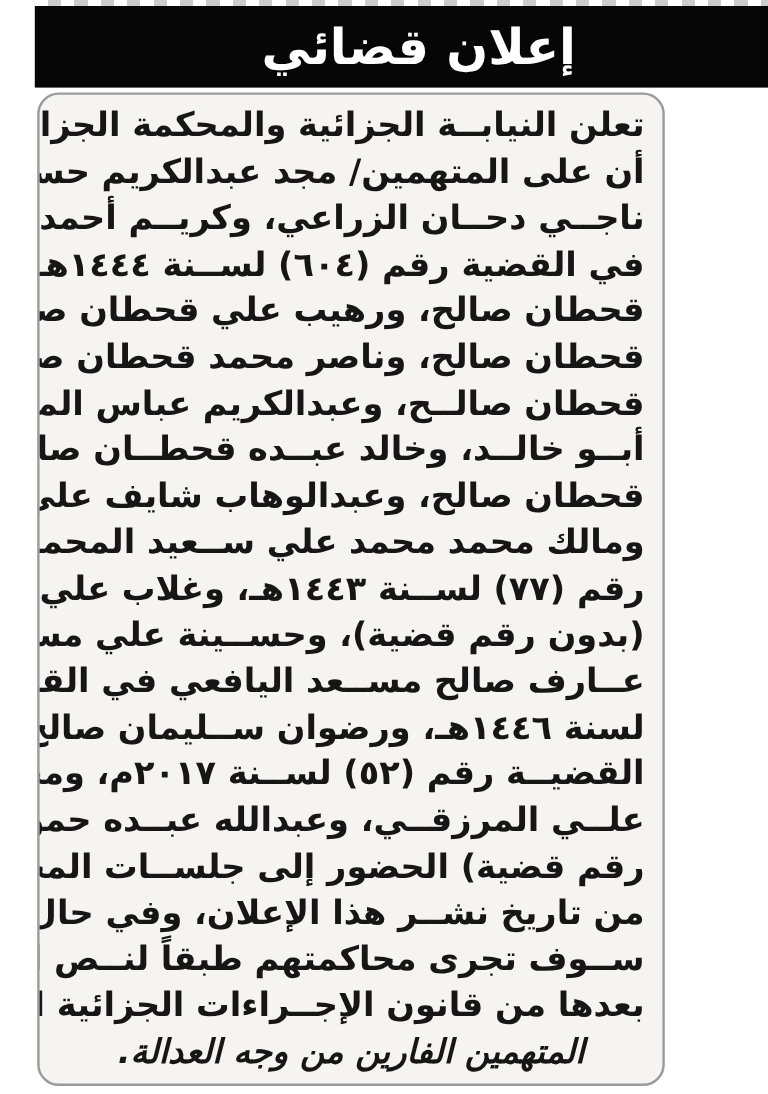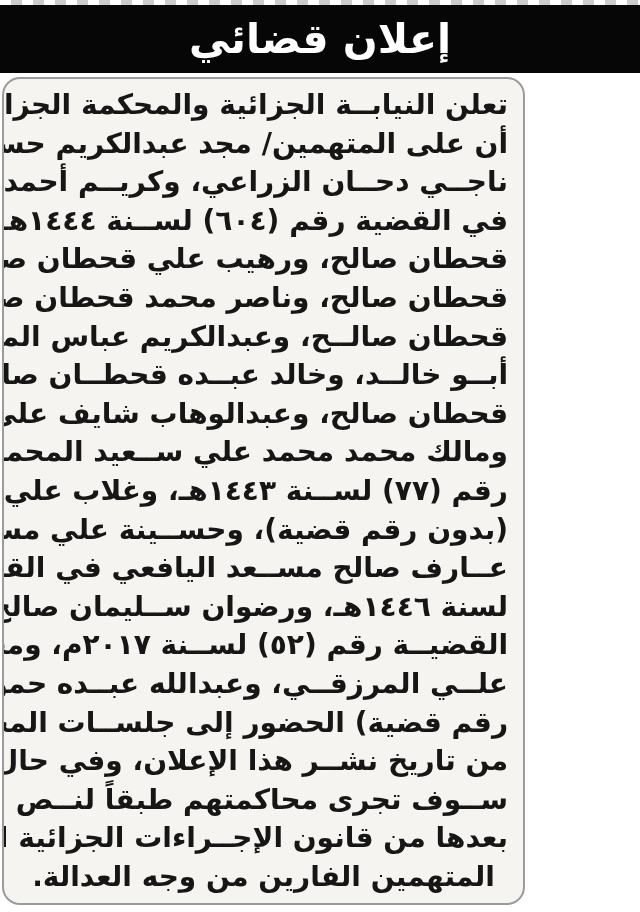--- a/index.html
+++ b/index.html
@@ -9,20 +9,21 @@
     height: 912px;
     overflow: hidden;
     background: #ffffff;
     font-family: "DejaVu Sans", "Liberation Sans", sans-serif;
   }
   .stage {
     position: relative;
     width: 528px;
     height: 912px;
     background: #ffffff;
+    margin-left: 29px;
   }
   
   .checker {
     position: absolute;
     top: 0; left: 0;
     width: 640px; height: 5px;
     background: repeating-linear-gradient(to right, #ffffff 0 11px, #cccccc 11px 22px);
   }
   
   .banner {
@@ -66,20 +67,21 @@
     font-size: 28px;
     font-weight: 600;
     color: #161616;
     text-align: justify;
     text-align-last: justify;
     white-space: nowrap;
   }
   .line.last {
     text-align: right;
     text-align-last: center;
+    font-style: italic;
   }
 </style>
 </head>
 <body>
 
 <div class="stage">
 
   <div class="checker"></div>
 
   <div class="banner">

